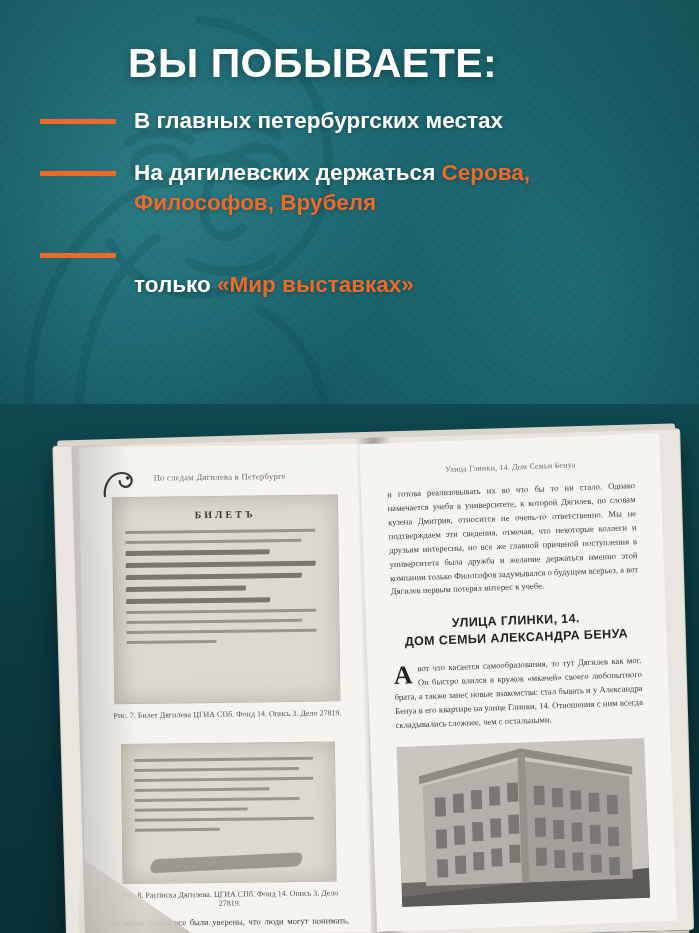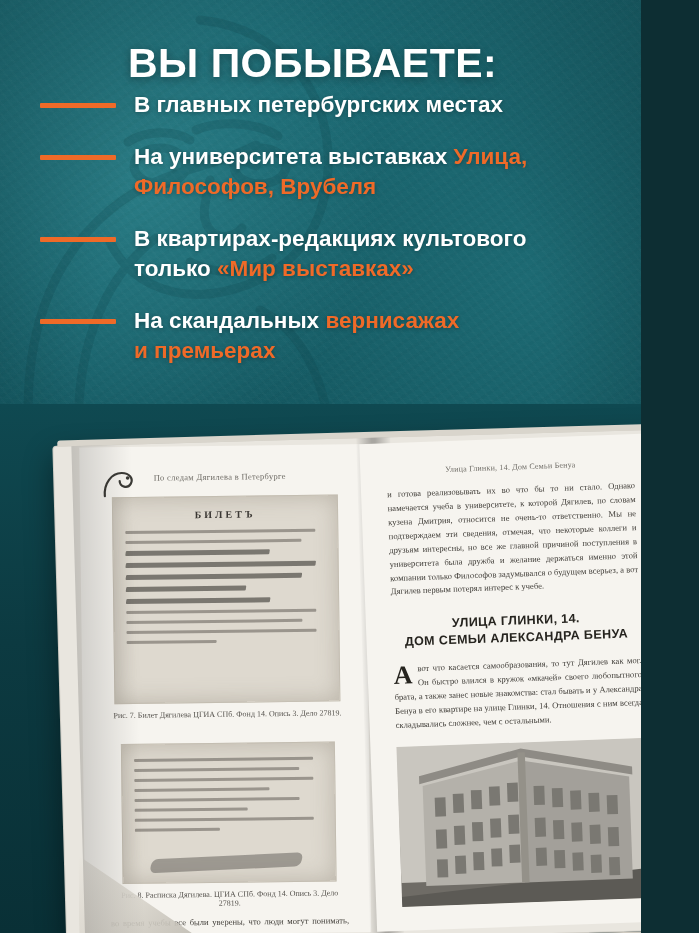--- a/index.html
+++ b/index.html
@@ -2,21 +2,21 @@
 <html lang="ru"><head>
 <meta charset="utf-8">
 <style>
   html, body {
     margin: 0;
     padding: 0;
     background: #0d2e33;
   }
   #page {
     position: relative;
-    width: 641px;
+    width: 699px;
     height: 933px;
     overflow: hidden;
     font-family: "Liberation Sans", sans-serif;
     background: #12474e;
   }
 
   
   .bg-base {
     position: absolute;
     inset: 0;
@@ -62,21 +62,21 @@
     line-height: 1.05;
     font-weight: bold;
     letter-spacing: .5px;
     text-shadow: 0 2px 8px rgba(0,0,0,.35);
   }
 
   
   .bullets {
     position: absolute;
     left: 40px;
-    top: 90px;
+    top: 106px;
     width: 620px;
   }
   .bullet-row {
     position: relative;
     display: block;
     margin-bottom: 22px;
     padding-left: 94px;
   }
   .dash {
     position: absolute;
@@ -333,40 +333,33 @@
     <div class="bullet-row">
       <span class="dash"></span>
       <div class="bullet-text">
         <span>В главных петербургских местах</span><br>
       </div>
     </div>
 
     <div class="bullet-row">
       <span class="dash"></span>
       <div class="bullet-text">
-        <span>На университета выставках </span><span class="hl">Улица,</span><br>
+        <span>На дягилевских держаться </span><span class="hl">Серова,</span><br>
         <span class="hl">Философов, Врубеля</span>
       </div>
     </div>
 
     <div class="bullet-row">
       <span class="dash"></span>
       <div class="bullet-text">
-        <span>В квартирах-редакциях культового</span><br>
+        <br>
         <span>только </span><span class="hl">«Мир выставках»</span>
       </div>
     </div>
 
-    <div class="bullet-row">
-      <span class="dash"></span>
-      <div class="bullet-text">
-        <span>На скандальных </span><span class="hl">вернисажах</span><br>
-        <span class="hl">и премьерах</span>
-      </div>
-    </div>
 
   </div>
 
   <div class="book-photo">
     <div class="book-bg"></div>
 
     <div class="book">
       <div class="page-stack">
 
         <div class="page-left">

